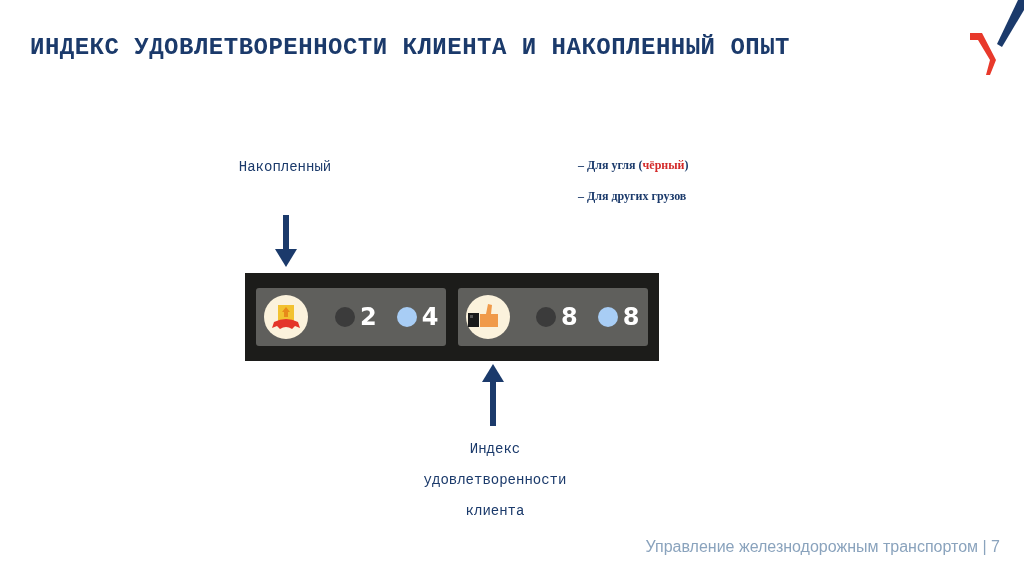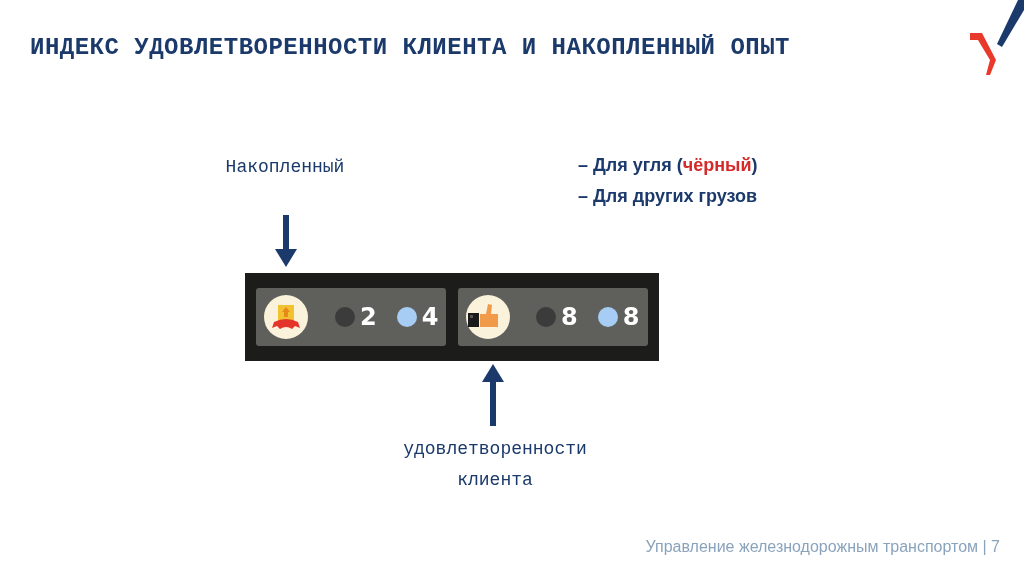--- a/index.html
+++ b/index.html
@@ -11,29 +11,29 @@
       font-family: "Liberation Mono", "DejaVu Sans Mono", monospace;
       font-weight: bold; font-size: 24px; line-height: 36px; color: #1b3a6b;
       letter-spacing: 0.5px;
     }
 
     .logo { position: absolute; left: 960px; top: 0; width: 64px; height: 80px; }
 
     .label {
       position: absolute; text-align: center;
       font-family: "Liberation Mono", "DejaVu Sans Mono", monospace;
-      font-size: 18px; line-height: 31px; color: #1b3a6b;
+      font-size: 14px; line-height: 31px; color: #1b3a6b;
     }
     .label-exp { left: 190px; top: 152px; width: 190px; }
     .label-csi { left: 340px; top: 434px; width: 310px; }
 
     .legend {
       position: absolute; left: 578px; top: 150px; width: 320px;
-      font-family: Liberation Sans, sans-serif;
-      font-size: 18px; line-height: 31px; color: #1b3a6b; font-weight: bold;
+      font-family: Liberation Serif, serif;
+      font-size: 12px; line-height: 31px; color: #1b3a6b; font-weight: bold;
     }
     .legend .red { color: #d42a2a; }
     .legend .line2-indent { padding-left: 29px; }
 
     .arrow { position: absolute; }
 
     .panel {
       position: absolute; left: 245px; top: 273px; width: 414px; height: 88px;
       background: #1c1c1a;
     }
@@ -113,17 +113,18 @@
     <span class="num">8</span>
   </div>
 </div>
 
 <svg class="arrow" style="left:482px; top:364px;" width="22" height="62" viewBox="0 0 22 62">
   <polygon points="0,18 22,18 11,0" fill="#1b3a6b"></polygon>
   <rect x="8" y="16" width="6" height="46" fill="#1b3a6b"></rect>
 </svg>
 
 <div class="label label-csi">
+  <div>Индекс</div>
   <div>удовлетворенности</div>
   <div>клиента</div>
 </div>
 
 <div class="footer">Управление железнодорожным транспортом | 7</div>
 
 </body></html>

